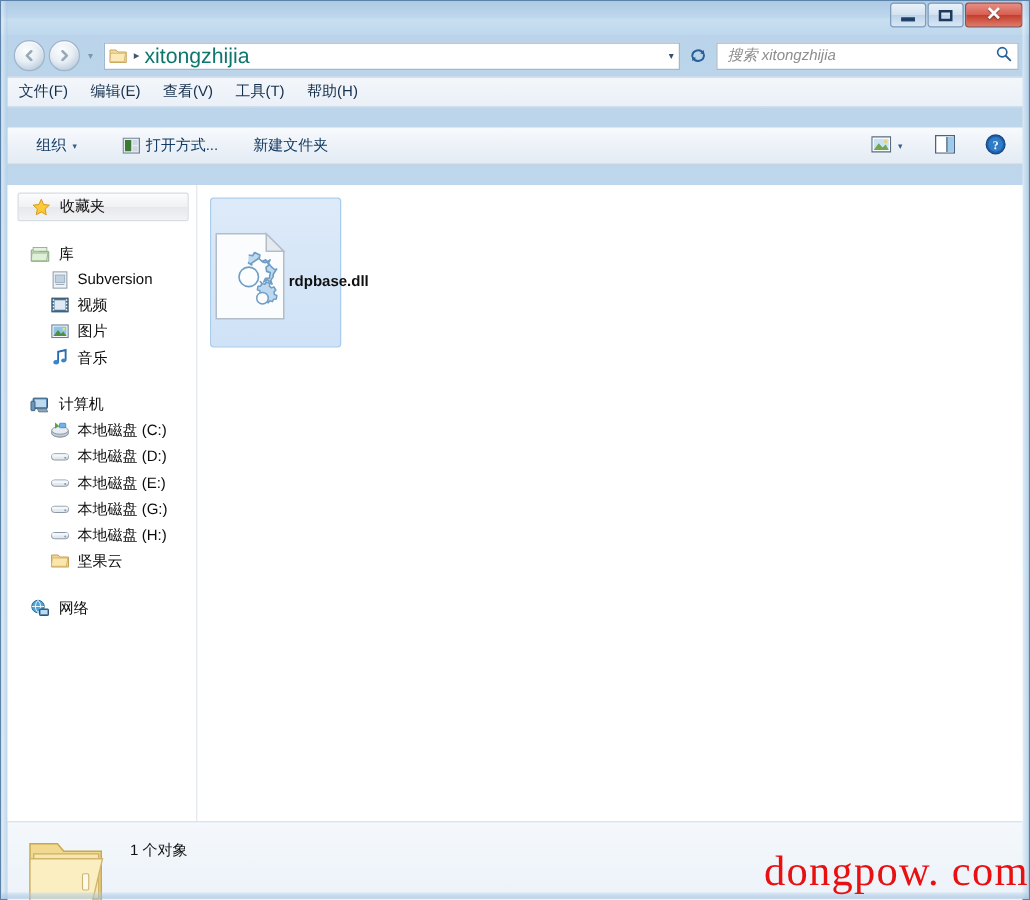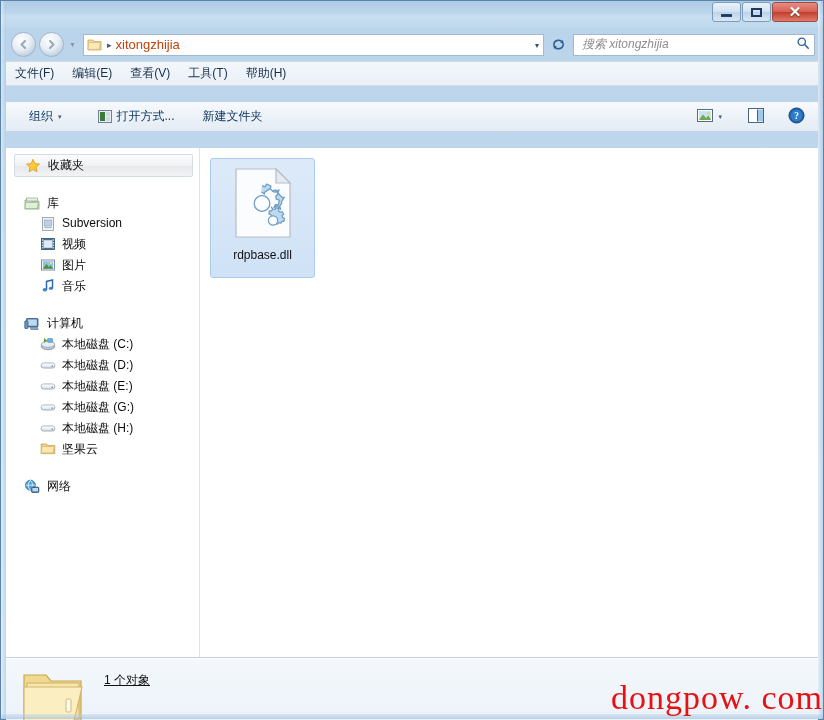--- a/index.html
+++ b/index.html
@@ -94,21 +94,21 @@
   #addressbar {
     flex: 1 1 auto; height: 22px;
     background: #ffffff;
     border: 1px solid #a4b8cb;
     display: flex; align-items: center;
     padding: 0 2px 0 3px;
     position: relative;
   }
   .addr-folder-icon { margin-right: 3px; display: flex; }
   .crumb-sep { color: #44566a; font-size: 9px; padding: 0 4px 0 2px; }
-  .crumb-text { color: #c2410c; font-size: 13px; }
+  .crumb-text { color: #0f766e; font-size: 17px; }
   .addr-drop {
     position: absolute; right: 4px; top: 50%; transform: translateY(-50%);
     color: #33516e; font-size: 8px;
   }
   #refreshbtn {
     width: 22px; height: 22px; margin-left: 3px;
     display: flex; align-items: center; justify-content: center;
     color: #2a6099; cursor: default;
   }
   #searchbox {
@@ -156,21 +156,21 @@
   
   #body {
     position: relative;
     display: flex;
     height: 510px;
     margin: 0 5px;
     background: #ffffff;
     border-bottom: 1px solid #c2cfdd;
   }
   #sidebar {
-    width: 194px;
+    width: 152px;
     background: #ffffff;
     border-right: 1px solid #dbe3ec;
     overflow: hidden;
     position: relative;
     padding-top: 6px;
   }
   .nav-header {
     display: flex; align-items: center;
     height: 23px; margin: 0 6px 0 8px;
     padding-left: 10px;
@@ -195,24 +195,25 @@
 
   #content {
     flex: 1 1 auto;
     background: #ffffff;
     position: relative;
     padding: 10px 0 0 10px;
   }
   #file-grid { display: flex; flex-wrap: wrap; }
   .file-tile {
     width: 105px; height: 120px;
-    display: flex; flex-direction: column;
+    display: flex; flex-direction: row;
     align-items: center; justify-content: flex-start;
     padding-top: 8px;
     cursor: default;
+    font-weight: bold;
   }
   .file-tile.selected {
     background: linear-gradient(to bottom, #ddeaf9 0%, #cfe2f6 100%);
     border: 1px solid #a9cced;
     border-radius: 3px;
   }
   .file-name {
     margin-top: 6px; font-size: 12px; color: #101010;
     text-align: center; line-height: 14px;
   }
@@ -226,21 +227,21 @@
     margin: 0 5px;
     background: linear-gradient(to bottom, #f4f8fc 0%, #eaf1f8 100%);
     border-top: 1px solid #ffffff;
     display: flex; align-items: center;
     padding-left: 14px;
     position: relative;
   }
   #details .folder-big { margin-right: 18px; margin-top: 6px; }
   #details .status-text {
     color: #111111; font-size: 12px;
-    align-self: flex-start; margin-top: 13px; text-decoration: underline;
+    align-self: flex-start; margin-top: 13px;
   }
 
   
   #watermark {
     position: absolute;
     right: 0; bottom: 2px;
     color: #e81010;
     font-family: "Liberation Serif", "DejaVu Serif", serif;
     font-size: 34px;
     letter-spacing: 1px;

